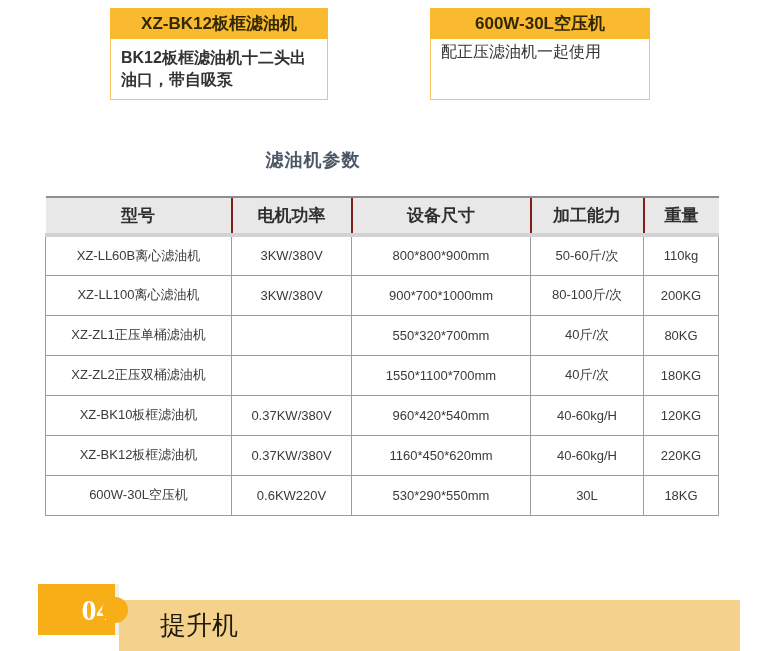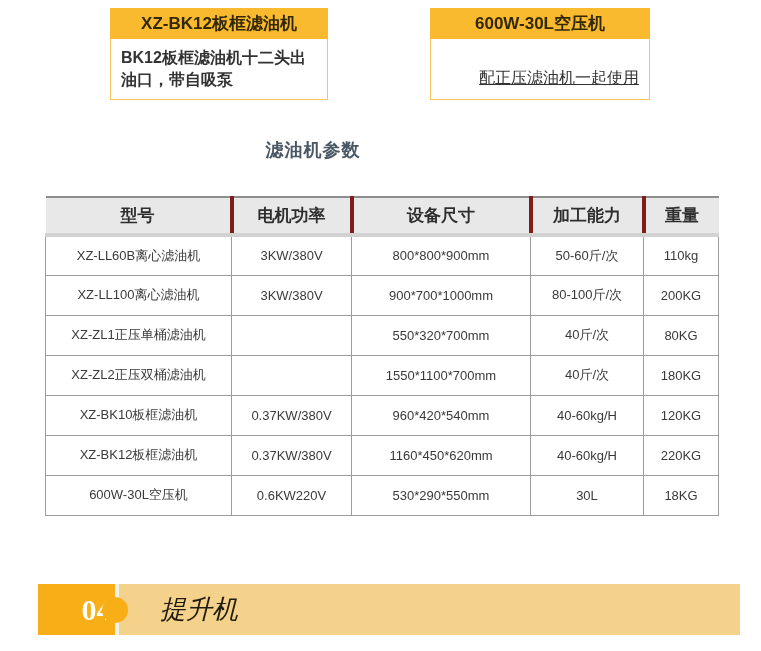--- a/index.html
+++ b/index.html
@@ -25,44 +25,44 @@
   .card-body {
     background: #fff;
     border: 1px solid var(--card-border, #f7c35c);
     border-top: none;
     height: 61px;
     font-size: 16px; color: #333;
     line-height: 22px;
     padding: 8px 10px;
   }
   .card-1 .card-body { text-align: left; font-weight: bold; }
-  .card-2 .card-body { text-align: right; padding-top: 28px; text-decoration: underline; }
+  .card-2 .card-body { text-align: left; padding-top: 2px; }
 
   
   .section-title {
-    position: absolute; top: 138px; left: 0; width: 626px;
+    position: absolute; top: 148px; left: 0; width: 626px;
     text-align: center;
     font-size: 18px; font-weight: bold;
     color: #4a5765; letter-spacing: 1px;
   }
 
   
   .spec-table {
     position: absolute; left: 45px; top: 196px; width: 673px;
     border-collapse: collapse;
     table-layout: fixed;
   }
   .spec-table th {
     background: var(--header-gray, #e8e8e8);
     border-top: 2px solid #8e8e8e;
     border-bottom: 4px solid #d2d2d2;
     height: 38px;
     font-size: 17px; font-weight: 600; color: #2e2e2e; margin-top: 42px;
   }
-  .spec-table th + th { border-left: 4px solid #7f1d1d; }
+  .spec-table th + th { border-left: 2px solid #7f1d1d; }
   .spec-table td {
     border: 1px solid #9c9c9c;
     height: 40px;
     text-align: center;
     font-size: 13px; color: #3a3a3a;
     background: #fff;
     overflow: hidden; white-space: nowrap;
   }
 
   
@@ -86,25 +86,24 @@
     transform: translateY(-50%);
     background: var(--banner-dark, #f8af17);
     border-radius: 50%;
   }
   .banner-gap {
     position: absolute; left: 115px; top: 0;
     width: 4px; height: 51px;
     background: #eef1ea;
   }
   .banner-bar {
-    position: absolute; left: 119px; top: 0;
+    position: absolute; left: 119px; top: 16px;
     width: 621px; height: 51px;
     background: var(--banner-light, #f5d28c);
     z-index: 1;
-    font-style: italic;
   }
   .banner-label {
     padding-left: 41px;
     line-height: 51px;
     font-size: 26px;
     color: #201c10;
   }
 </style>
 </head>
 <body>

